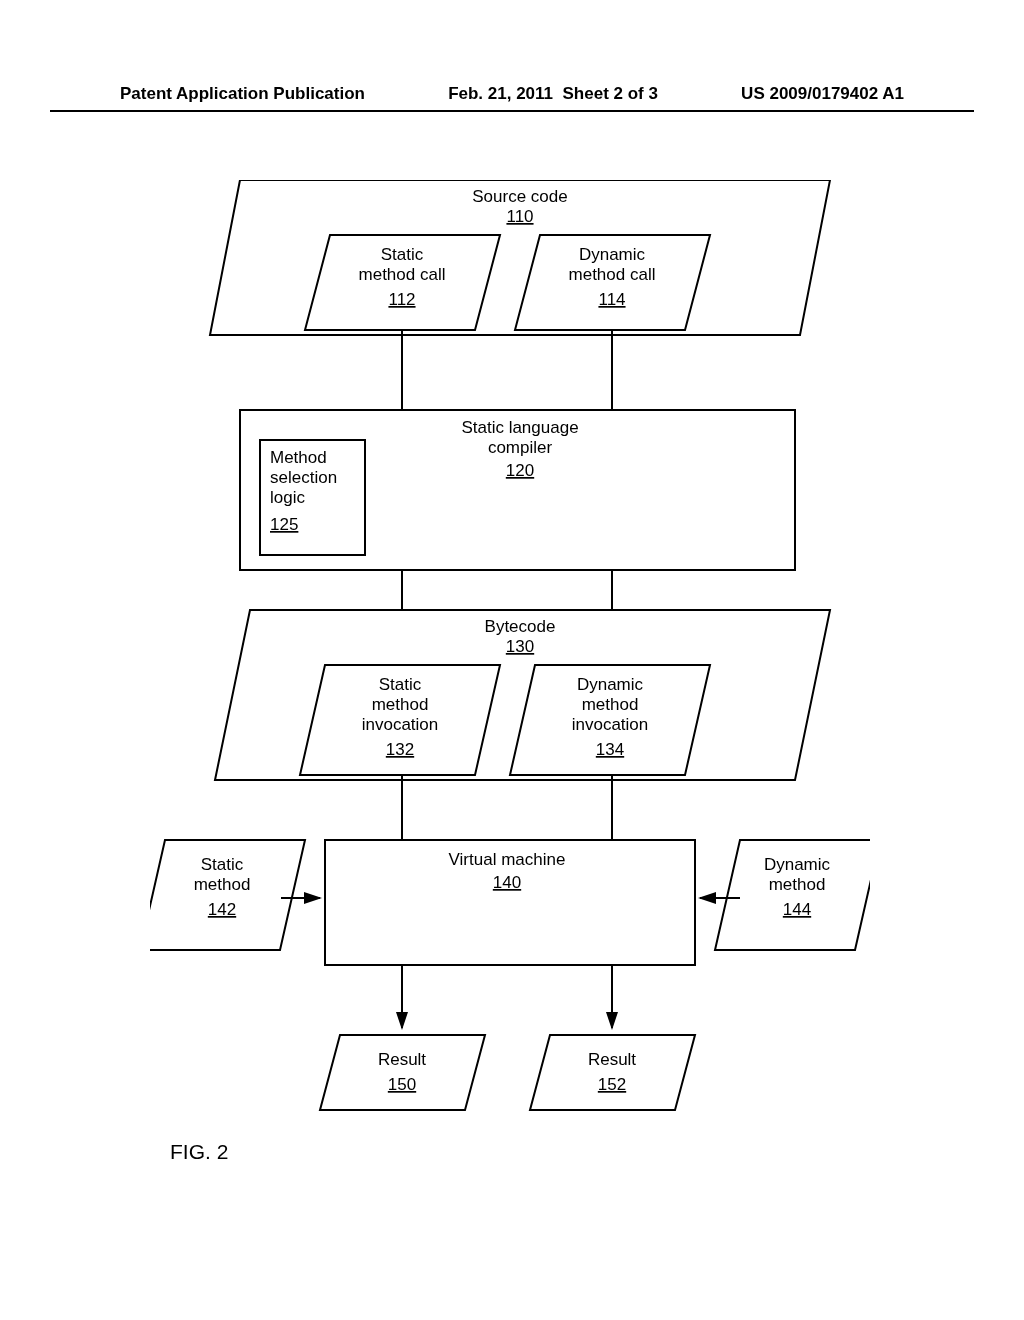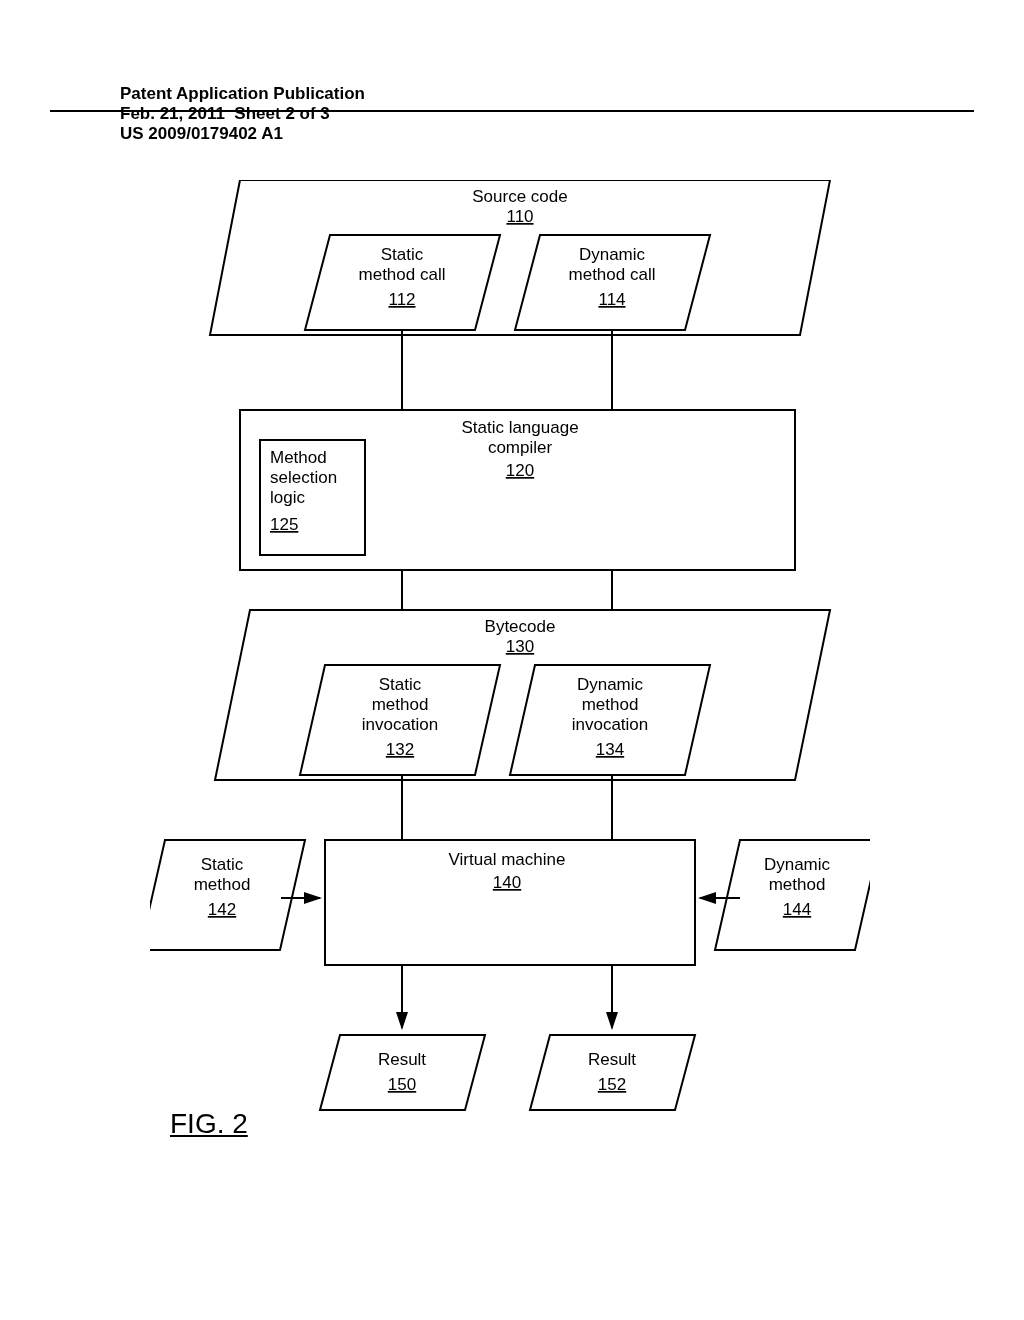--- a/index.html
+++ b/index.html
@@ -13,45 +13,43 @@
   .header {
     position: absolute;
     top: 84px;
     left: 0;
     right: 0;
     display: flex;
     justify-content: space-between;
     padding: 0 120px 0 120px;
     font-weight: bold;
     font-size: 17px;
-    flex-direction: column;
   }
   .header .left { }
   .header .center { }
   .header .right { }
   .hr {
     position: absolute;
     top: 110px;
     left: 50px;
     right: 50px;
     border-top: 2px solid #000;
   }
   svg.diagram {
     position: absolute;
     top: 180px;
     left: 150px;
     width: 720px;
     height: 980px;
   }
   .fig-label {
     position: absolute;
-    top: 1108px;
+    top: 1140px;
     left: 170px;
-    font-size: 28px;
-    text-decoration: underline;
+    font-size: 21px;
   }
   text {
     font-family: Arial, Helvetica, sans-serif;
     font-size: 17px;
     fill: #000;
   }
   text.ref {
     text-decoration: underline;
   }
 </style>

